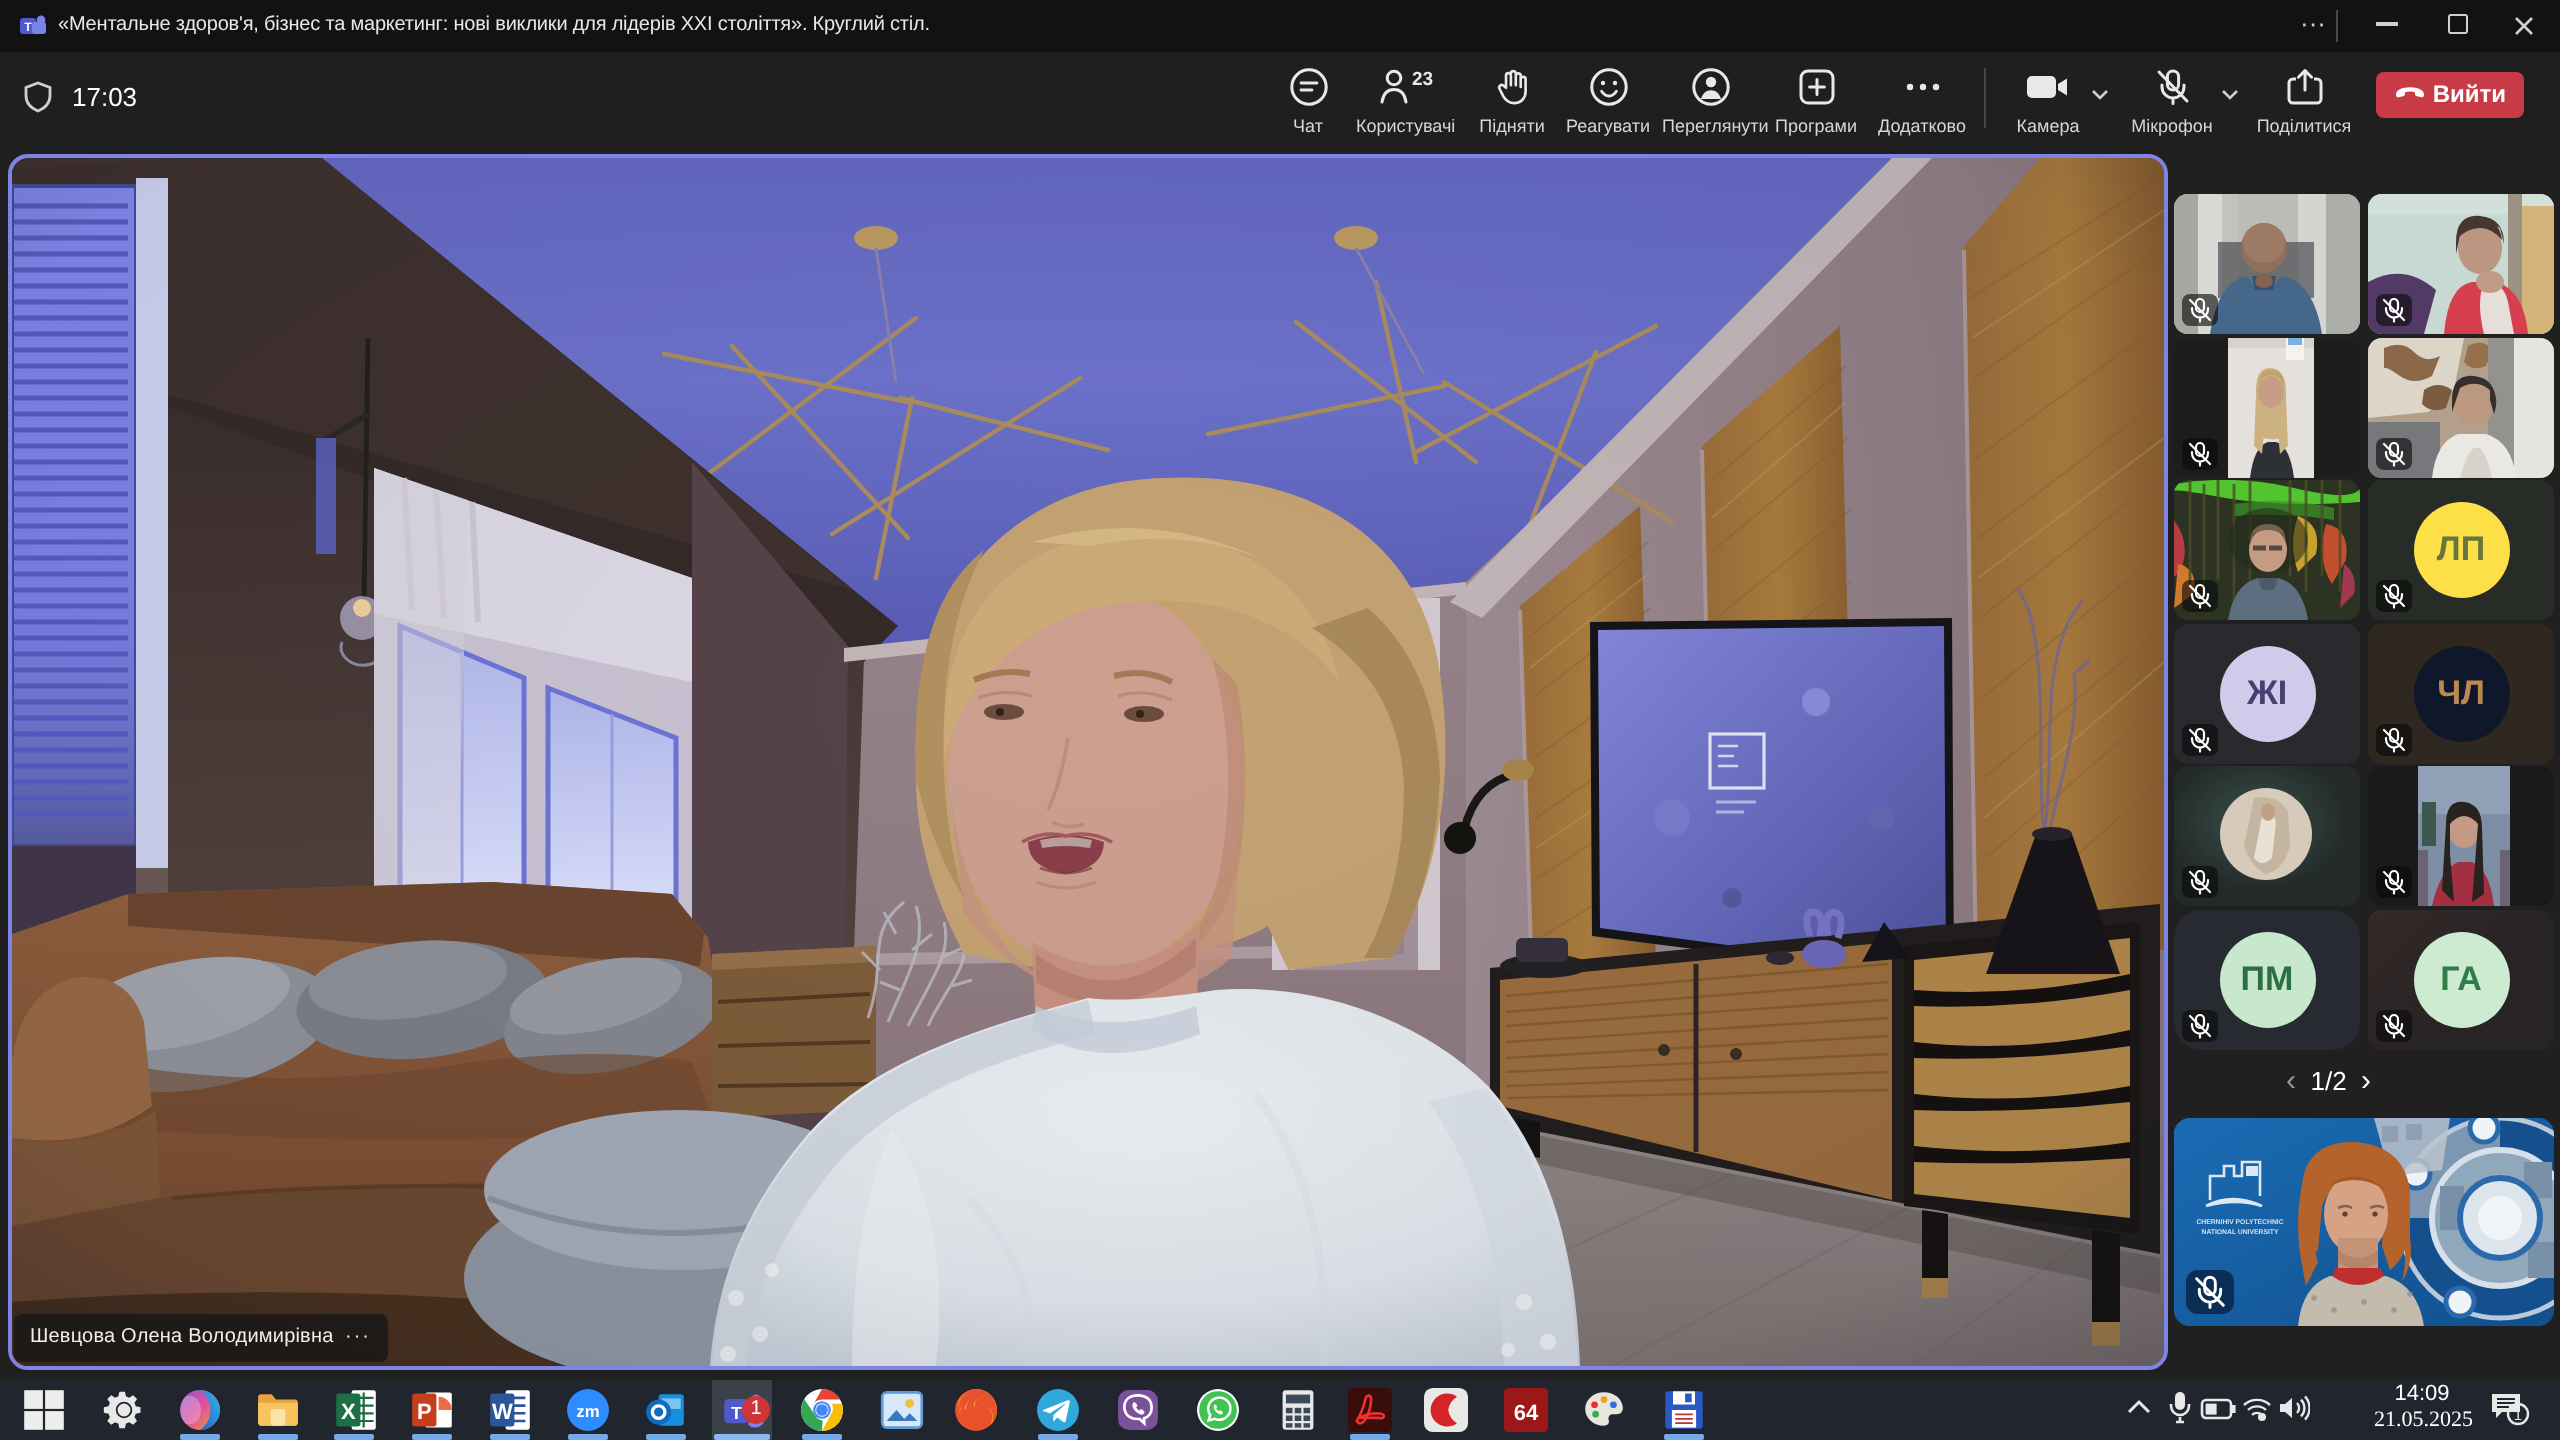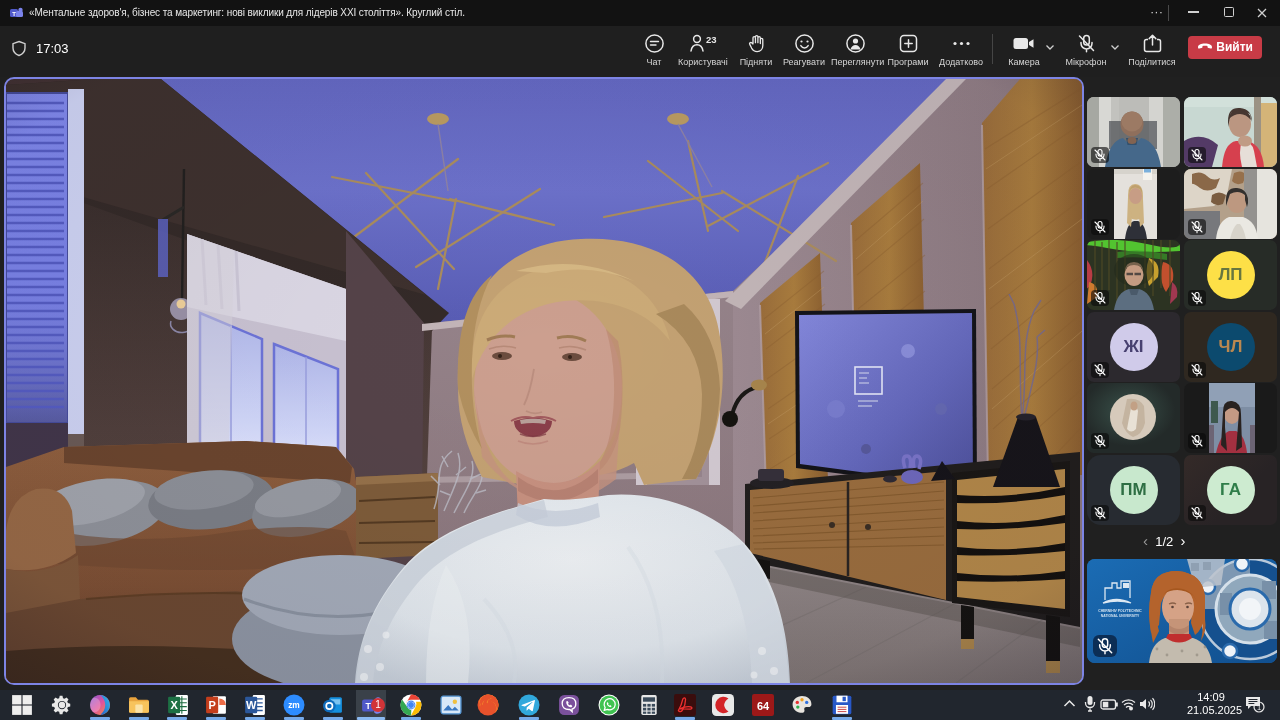--- a/index.html
+++ b/index.html
@@ -443,20 +443,21 @@
             <circle cx="358" cy="598" r="4"></circle>
             <circle cx="380" cy="556" r="3.5"></circle>
           <circle cx="756" cy="572" r="4"></circle>
             <circle cx="768" cy="592" r="4"></circle>
             <circle cx="748" cy="596" r="3.5"></circle>
         </g>
       </g>
       <rect width="1076" height="604" fill="url(#vig)"></rect>
     </svg>
   </div>
+  <div id="namelabel" class="abs">Шевцова Олена Володимирівна&nbsp;&nbsp;<span style="letter-spacing:1px;">···</span></div>
 
   <div id="sidebar">
 
     <div class="tile" style="left:1087px;top:97px;">
       <svg width="93" height="70" viewBox="0 0 93 70">
         <rect width="93" height="70" fill="#bcbcb8"></rect>
         <rect x="0" y="0" width="12" height="70" fill="#a6a8a2"></rect>
         <rect x="12" y="0" width="12" height="70" fill="#d8d8d4"></rect>
         <rect x="24" y="0" width="8" height="70" fill="#c2c2be"></rect>
         <rect x="62" y="0" width="14" height="70" fill="#d4d4d0"></rect>
@@ -600,21 +601,21 @@
       <div class="mic"><svg width="18" height="16" viewBox="0 0 18 16">
             <g fill="none" stroke="#fff" stroke-width="1.1" stroke-linecap="round">
               <rect x="7" y="2.5" width="4" height="6.5" rx="2"></rect>
               <path d="M5 7v.8a4 4 0 0 0 8 0V7M9 12v1.8"></path>
               <path d="M4 3l10 10"></path>
             </g>
           </svg></div>
     </div>
 
     <div class="tile" style="left:1184px;top:312px;background:#2f2820;">
-      <div class="inits" style="background:#0c4a6e;color:#bb8850;">ЧЛ</div>
+      <div class="inits" style="background:#0f172a;color:#bb8850;">ЧЛ</div>
       <div class="mic"><svg width="18" height="16" viewBox="0 0 18 16">
             <g fill="none" stroke="#fff" stroke-width="1.1" stroke-linecap="round">
               <rect x="7" y="2.5" width="4" height="6.5" rx="2"></rect>
               <path d="M5 7v.8a4 4 0 0 0 8 0V7M9 12v1.8"></path>
               <path d="M4 3l10 10"></path>
             </g>
           </svg></div>
     </div>
 
     <div class="tile" style="left:1087px;top:383px;">
@@ -987,20 +988,20 @@
   <svg class="abs" style="left:1139px;top:697px;" width="16" height="14" viewBox="0 0 16 14">
       <path d="M1 5h2.5L7 2v10L3.5 9H1z" fill="#e8e8e8"></path>
       <g fill="none" stroke="#e8e8e8" stroke-width="1.2">
         <path d="M9.5 4.5a3.5 3.5 0 0 1 0 5"></path>
         <path d="M11.5 2.8a6 6 0 0 1 0 8.4"></path>
         <path d="M13.5 1.2a8.6 8.6 0 0 1 0 11.6"></path>
       </g>
     </svg>
   <div class="traytxt" style="left:1160px;top:732px;font-size:12px;font-weight:bold;">УКР</div>
   <div class="traytxt" style="left:1189px;top:691px;width:44px;text-align:center;">14:09</div>
-  <div class="traytxt" style="left:1187px;top:704px;width:48px;text-align:center;">21.05.2025</div>
+  <div class="traytxt" style="left:1187px;top:704px;width:48px;text-align:center;font-family:Liberation Serif, serif;">21.05.2025</div>
   <svg class="abs" style="left:1245px;top:695px;" width="20" height="18" viewBox="0 0 20 18">
       <path d="M1 2h14v9H6l-3 3v-3H1z" fill="#e8e8e8"></path>
       <path d="M3.5 4.5h9M3.5 6.5h9M3.5 8.5h6" stroke="#21262e" stroke-width="1"></path>
       <circle cx="14" cy="12" r="5" fill="none" stroke="#e8e8e8" stroke-width="1.2"></circle>
       <text x="14" y="15" font-size="7.5" fill="#e8e8e8" text-anchor="middle">1</text>
     </svg>
 </div>
 
 </body></html>

